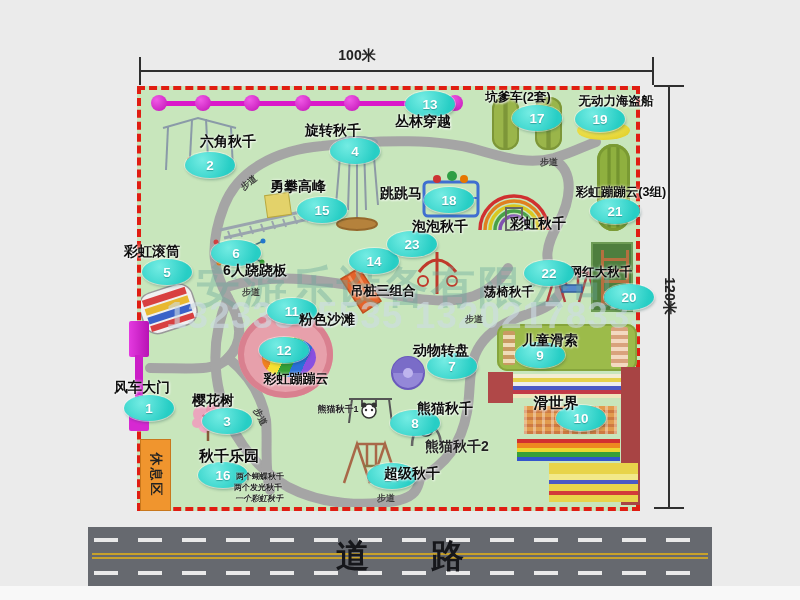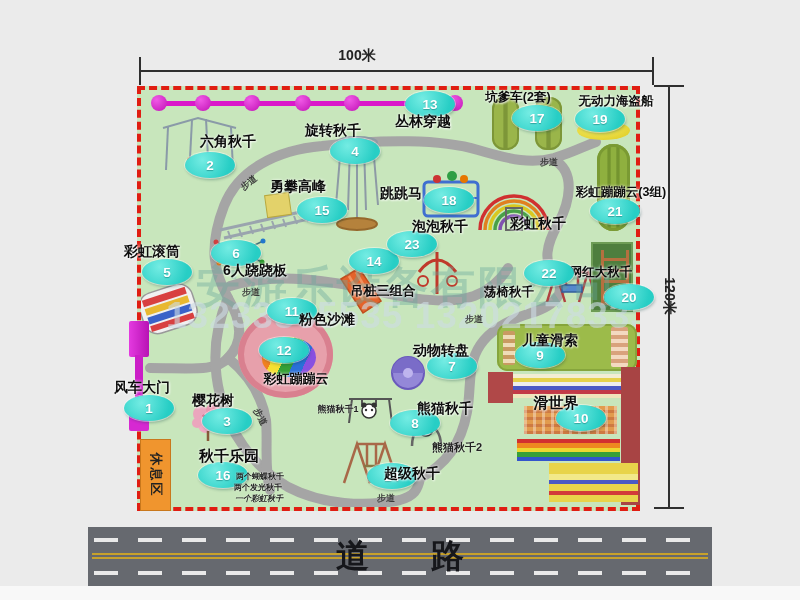--- a/index.html
+++ b/index.html
@@ -322,21 +322,21 @@
       <div class="mnum" style="left: 590px; top: 198px;">21</div>
       <div class="mlabel" style="left: 621px; top: 192px; font-size: 12.5px;">彩虹蹦蹦云(3组)</div>
       <div class="mnum" style="left: 524px; top: 260px;">22</div>
       <div class="mlabel" style="left: 509px; top: 292px; font-size: 12.5px;">荡椅秋千</div>
       <div class="mnum" style="left: 387px; top: 231px;">23</div>
       <div class="mlabel" style="left: 440px; top: 227px;">泡泡秋千</div>
       <div class="mnum" style="left: 367px; top: 463px;">24</div>
       <div class="mlabel" style="left: 412px; top: 474px;">超级秋千</div>
       <div class="mlabel" style="left: 538px; top: 224px; font-size: 14px;">彩虹秋千</div>
       <div class="tinylabel" style="left: 338px; top: 409px; font-size: 9px;">熊猫秋千1</div>
-      <div class="tinylabel" style="left: 457px; top: 447px; font-size: 11px;">熊猫秋千2</div>
+      <div class="tinylabel" style="left: 457px; top: 447px; font-size: 14px;">熊猫秋千2</div>
       <div class="tinylabel" style="left: 260px; top: 476px; font-size: 8px;">两个蝴蝶秋千</div>
       <div class="tinylabel" style="left: 258px; top: 487px; font-size: 8px;">两个发光秋千</div>
       <div class="tinylabel" style="left: 259px; top: 498px; font-size: 8px; font-style: italic;">一个彩虹秋千</div>
       <div class="plabel" style="left: 249px; top: 183px; transform: translate(-50%, -50%) rotate(-38deg);">步道</div>
       <div class="plabel" style="left: 549px; top: 162px; transform: translate(-50%, -50%) rotate(0deg);">步道</div>
       <div class="plabel" style="left: 251px; top: 292px; transform: translate(-50%, -50%) rotate(0deg);">步道</div>
       <div class="plabel" style="left: 474px; top: 319px; transform: translate(-50%, -50%) rotate(0deg);">步道</div>
       <div class="plabel" style="left: 386px; top: 498px; transform: translate(-50%, -50%) rotate(0deg);">步道</div>
       <div class="plabel" style="left: 260px; top: 417px; transform: translate(-50%, -50%) rotate(62deg);">步道</div>
     </div>

